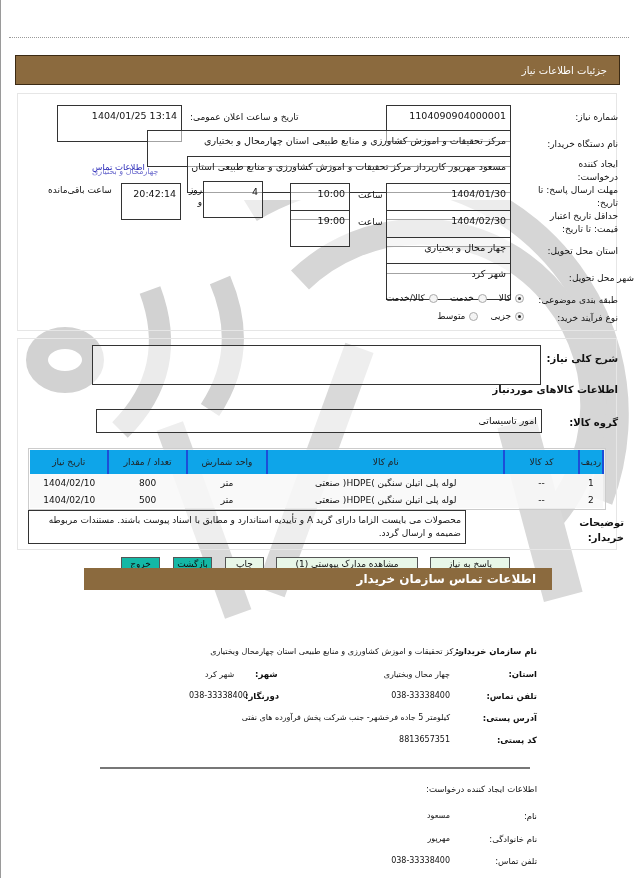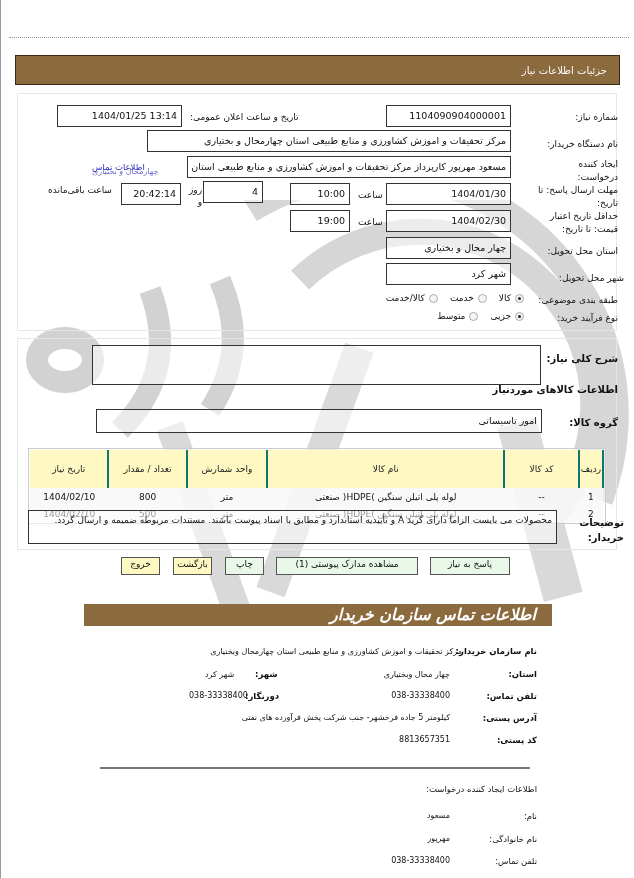--- a/index.html
+++ b/index.html
@@ -25,57 +25,57 @@
 
   .panel {
     position: absolute; left: 17px; width: 600px;
     border: 1px solid #e6e6e6; background: rgba(255,255,255,0.0); z-index: 1;
   }
 
   .abs { position: absolute; z-index: 2; }
   .lbl { font-size: 9px; color: #111; white-space: nowrap; }
   .box {
     border: 1px solid #333; background: rgba(255,255,255,0.55);
-    height: 22px; line-height: 20px; padding: 0 4px; font-size: 9.5px;
+    height: 37px; line-height: 20px; padding: 0 4px; font-size: 9.5px;
     white-space: nowrap; overflow: hidden;
   }
   .ltr { direction: ltr; text-align: right; }
 
   .radio {
     display: inline-block; width: 9px; height: 9px; border-radius: 50%;
     border: 1px solid #aaa; background: #f4f4f4; vertical-align: middle; position: relative;
   }
   .radio.on::after {
     content: ""; position: absolute; left: 2px; top: 2px; width: 3px; height: 3px;
     border-radius: 50%; background: #222;
   }
   .chk { display: inline-block; width: 10px; height: 10px; border: 1px solid #aaa; background: #f6f6f6; vertical-align: middle; }
 
   .bold { font-weight: bold; }
 
   table.items {
     border-collapse: collapse; width: 100%; font-size: 9px;
   }
   table.items th {
-    background: #fef9c3; color: #222; font-weight: normal; height: 38px;
-    border-right: 2px solid #0f766e; text-align: center;
+    background: #0ea5e9; color: #222; font-weight: normal; height: 24px;
+    border-right: 2px solid #1d4ed8; text-align: center;
   }
   table.items td { height: 17px; text-align: center; background: rgba(247,247,247,0.8); }
 
   .btn {
     position: absolute; height: 18px; border: 1px solid #555;
     font-size: 9px; line-height: 12px; text-align: center; z-index: 2; cursor: pointer;
   }
   .btn.green { background: #e8f7e8; }
-  .btn.pink { background: #fef9c3; }
+  .btn.pink { background: #14b8a6; }
 
   .hdr2 {
-    position: absolute; left: 84px; top: 604px; width: 468px; height: 22px;
-    background: #8b6a3e; color: #fff; font-weight: bold; font-size: 16px;
-    line-height: 22px; padding-right: 16px; z-index: 2; font-style: italic;
+    position: absolute; left: 84px; top: 568px; width: 468px; height: 22px;
+    background: #8b6a3e; color: #fff; font-weight: bold; font-size: 12px;
+    line-height: 22px; padding-right: 16px; z-index: 2;
   }
   .c-lbl { position: absolute; font-weight: bold; font-size: 8.5px; white-space: nowrap; z-index: 2; }
   .c-val { position: absolute; font-size: 8px; white-space: nowrap; z-index: 2; }
   .sep { position: absolute; left: 100px; top: 767px; width: 430px; height: 2px; background: #777; z-index: 2; }
   .link-blue { color: #2b2bb8; }
 </style>
 </head>
 <body>
 
 <div class="left-rule"></div>
@@ -126,21 +126,21 @@
 <div class="abs box ltr" style="left: 121px; top: 183px; width: 60px;">20:42:14</div>
 <span class="abs lbl" style="left: 48px; top: 185px;">ساعت باقی‌مانده</span>
 
 <span class="abs lbl" style="right: 16px; top: 210px; width: 90px; white-space: normal; line-height: 13px;">حداقل تاریخ اعتبار قیمت: تا تاریخ:</span>
 <div class="abs box ltr" style="left: 386px; top: 210px; width: 125px;">1404/02/30</div>
 <span class="abs lbl" style="left: 358px; top: 217px;">ساعت</span>
 <div class="abs box ltr" style="left: 290px; top: 210px; width: 60px;">19:00</div>
 
 <span class="abs lbl" style="right: 16px; top: 246px;">استان محل تحویل:</span>
 <div class="abs box" style="left: 386px; top: 237px; width: 125px;">چهار محال و  بختیاری</div>
-<span class="abs lbl" style="right: 10px; top: 273px; text-align: right;">شهر محل تحویل:</span>
+<span class="abs lbl" style="right: 0; top: 273px; text-align: right;">شهر محل تحویل:</span>
 <div class="abs box" style="left: 386px; top: 263px; width: 125px;">شهر کرد</div>
 
 <span class="abs lbl" style="right: 16px; top: 295px;">طبقه بندی موضوعی:</span>
 <div class="abs" style="right: 110px; top: 293px; display: flex; gap: 12px; font-size: 9px; align-items: center;">
   <label style="display:flex;gap:4px;align-items:center;">
     <span class="radio on"></span>
     <span>کالا</span>
   </label>
   <label style="display:flex;gap:4px;align-items:flex-end;">
     <span class="radio"></span>
@@ -202,21 +202,21 @@
         <td>لوله پلی اتیلن سنگین )HDPE( صنعتی</td>
         <td>متر</td>
         <td>500</td>
         <td>1404/02/10</td>
       </tr>
     </tbody>
   </table>
 </div>
 
 <span class="abs bold" style="right: 10px; top: 515px; width: 48px; font-size: 10px; line-height: 15px; white-space: normal;">توضیحات خریدار:</span>
-<div class="abs" style="left: 28px; top: 510px; width: 529px; height: 34px; border: 1px solid #333; background: rgba(255,255,255,0.55); padding: 3px 4px; font-size: 9px; line-height: 13px;">محصولات می بایست الزاما دارای گرید A و تأییدیه استاندارد و مطابق با اسناد پیوست باشند. مستندات مربوطه  ضمیمه و ارسال گردد.</div>
+<div class="abs" style="left: 28px; top: 510px; width: 438px; height: 34px; border: 1px solid #333; background: rgba(255,255,255,0.55); padding: 3px 4px; font-size: 9px; line-height: 13px;">محصولات می بایست الزاما دارای گرید A و تأییدیه استاندارد و مطابق با اسناد پیوست باشند. مستندات مربوطه  ضمیمه و ارسال گردد.</div>
 
 <div class="btn green" style="left: 430px; top: 557px; width: 80px;">پاسخ به نیاز</div>
 <div class="btn green" style="left: 276px; top: 557px; width: 142px;">مشاهده مدارک پیوستی (1)</div>
 <div class="btn green" style="left: 225px; top: 557px; width: 39px;">چاپ</div>
 <div class="btn pink" style="left: 173px; top: 557px; width: 39px;">بازگشت</div>
 <div class="btn pink" style="left: 121px; top: 557px; width: 39px;">خروج</div>
 
 <div class="hdr2">
   <span>اطلاعات تماس سازمان خریدار</span>
 </div>

